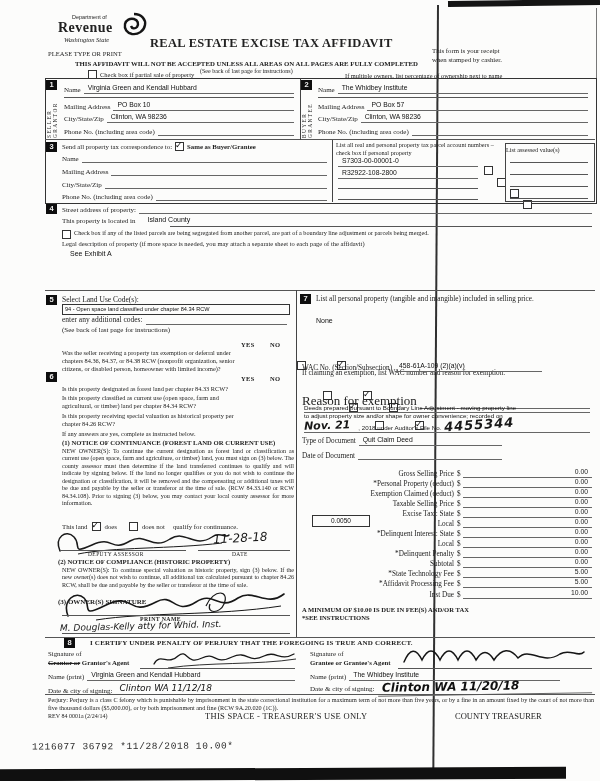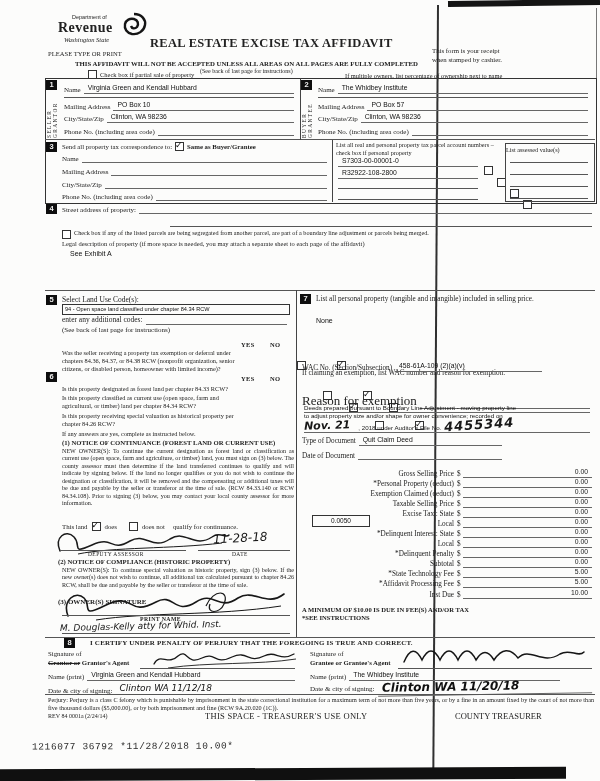--- a/index.html
+++ b/index.html
@@ -171,20 +171,24 @@
   <div class="line" style="left:510px;top:174px;width:78px;"></div>
   <div class="line" style="left:510px;top:186px;width:78px;"></div>
   <div class="line" style="left:510px;top:198px;width:78px;"></div>
 
   
   <div class="nb" style="left:46px;top:204px;">4</div>
   <div class="fr" style="left:62px;top:204px;width:530px;">
     <span class="lb">Street address of property:</span>
     <span class="vl"></span>
   </div>
+  <div class="fr" style="left:62px;top:216px;width:530px;">
+    <span class="lb">This property is located in</span>
+    <span class="vl" style="border-bottom:none;margin-left:8px;font-size:7px;">Island County</span>
+  </div>
   <div class="line" style="left:170px;top:226px;width:422px;"></div>
   <div class="abs" style="left:62px;top:229px;width:525px;font-size:6.2px;display:flex;gap:3px;align-items:flex-start;">
     <span class="cb" style="margin-top:1px;"></span>
     <span class="ser">Check box if any of the listed parcels are being segregated from another parcel, are part of a boundary line adjustment or parcels being merged.</span>
   </div>
   <div class="abs ser" style="left:62px;top:240px;width:520px;font-size:6.5px;">Legal description of property (if more space is needed, you may attach a separate sheet to each page of the affidavit)</div>
   <div class="abs san" style="left:70px;top:250px;font-size:7px;color:#101010;">See Exhibit A</div>
 
   
   <div class="line" style="left:45px;top:290px;width:550px;"></div>

